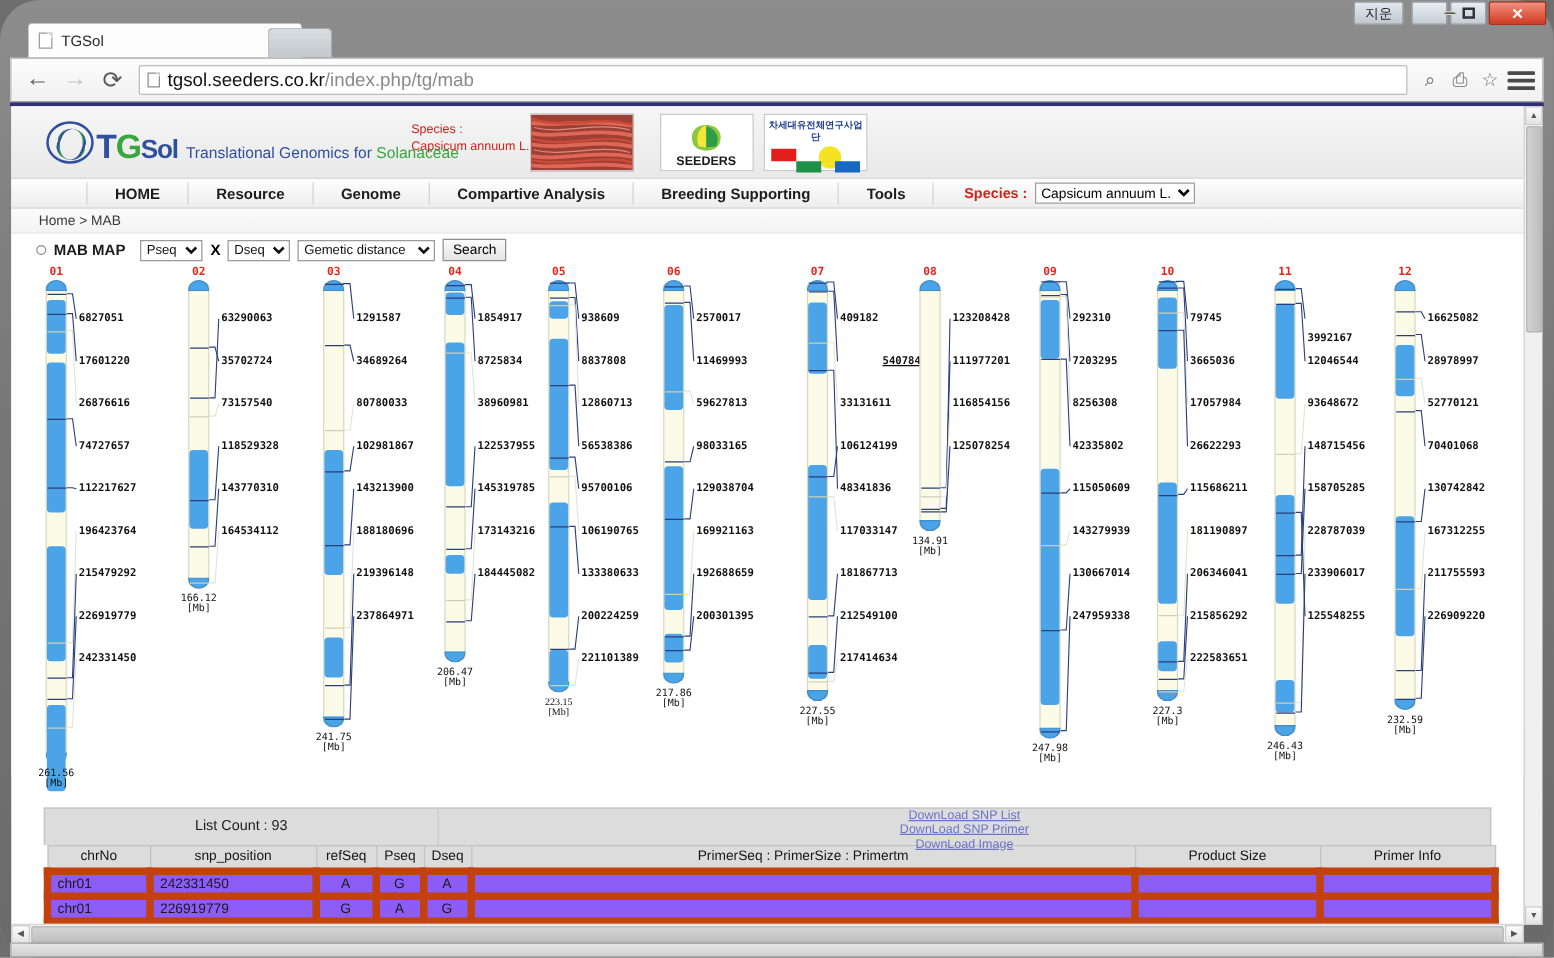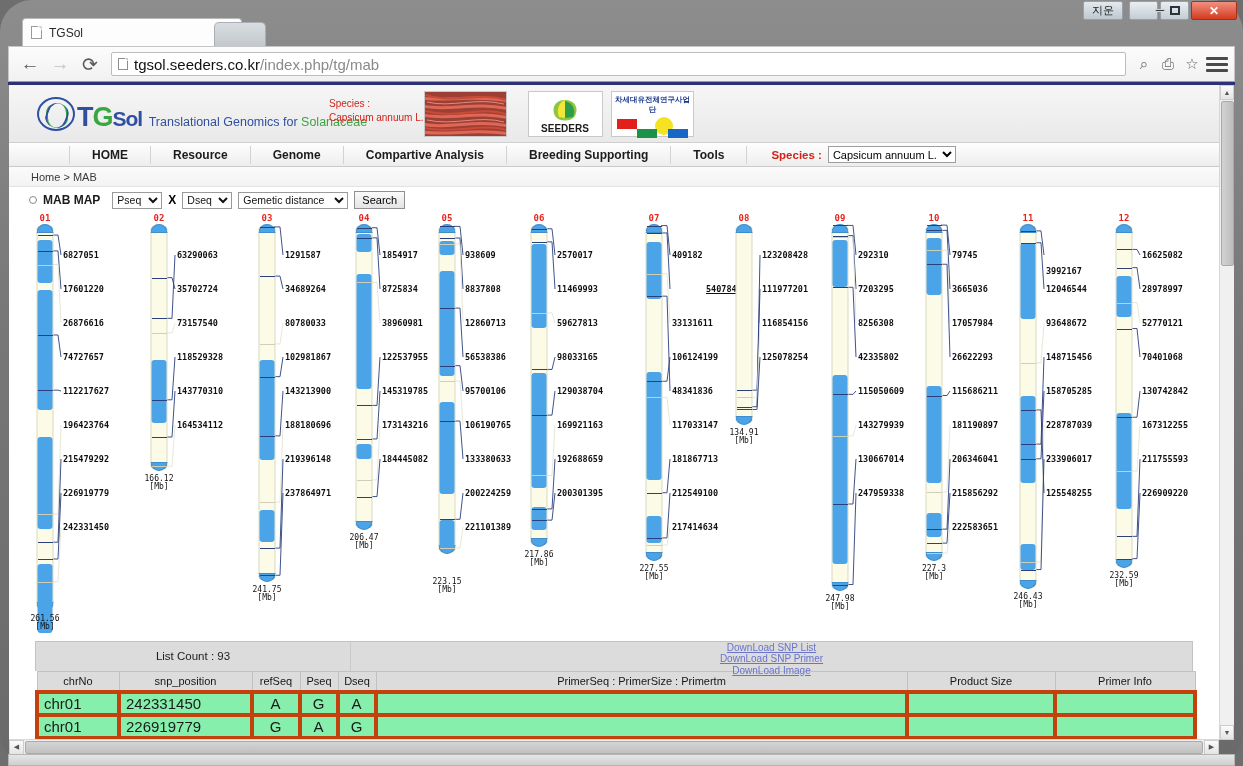--- a/index.html
+++ b/index.html
@@ -243,22 +243,22 @@
   #dlinks a { display:block; font-size:10px; color:#6a74c9; text-decoration:underline; cursor:pointer; }
   table.grid {
     margin:0 26px; border-collapse:collapse; width:1158px;
     table-layout:fixed;
   }
   table.grid th {
     background:#dcdcdc; border:1px solid #c2c2c2;
     font-size:11px; font-weight:normal; color:#161616; height:21px;
   }
   table.grid td {
-    background:#86efac; border:4px solid #c2410c;
-    font-size:15px; color:#1a1a1a; height:18px; padding-left:5px;
+    background:#8b5cf6; border:6px solid #c2410c;
+    font-size:11px; color:#1a1a1a; height:18px; padding-left:5px;
   }
   table.grid td.c { text-align:center; padding-left:0; }
 
   
   #vscroll {
     position:absolute; right:9px; top:85px; width:15px; height:655px;
     background:#f0f0f0; border-left:1px solid #d6d6d6;
   }
   #vscroll .arrow {
     height:15px; background:linear-gradient(180deg,#fbfbfb,#e4e4e4);
@@ -620,21 +620,21 @@
           <div style="position: absolute; left: 347.5px; top: 283.571px; width: 15px; height: 1px; background: rgb(43, 63, 122);"></div>
           <div class="chrom" style="left: 383px; width: 110px;">
             <div class="cnum" style="left: 0px; width: 110px;">05</div>
             <div class="bar" style="top: 12px; height: 328px;"></div>
             <div class="cap top" style="top: 11px;"></div>
             <div class="cap bot" style="top: 332px;"></div>
             <div class="band r" style="top: 28.4px; height: 13.12px;"></div>
             <div class="band r" style="top: 57.92px; height: 104.96px;"></div>
             <div class="band r" style="top: 189.12px; height: 91.84px;"></div>
             <div class="band r" style="top: 307.2px; height: 29.52px;"></div>
-            <div class="mblabel" style="top: 365px;"><span>223.15</span><br><span>[Mb]</span></div>
+            <div class="mblabel" style="top: 345px; font-family: Liberation Serif, serif;"><span>223.15</span><br><span>[Mb]</span></div>
           </div>
           <div class="poslab" style="left: 456px; top: 37px;">938609</div>
           <div style="position: absolute; left: 430.5px; top: 13.3796px; width: 15px; height: 1px; background: rgb(43, 63, 122);"></div>
           <div class="poslab" style="left: 456px; top: 71px;">8837808</div>
           <div style="position: absolute; left: 430.5px; top: 24.9904px; width: 15px; height: 1px; background: rgb(43, 63, 122);"></div>
           <div class="poslab" style="left: 456px; top: 105px;">12860713</div>
           <div style="position: absolute; left: 430.5px; top: 30.9035px; width: 15px; height: 1px; background: rgb(207, 207, 184);"></div>
           <div class="poslab" style="left: 456px; top: 139px;">56538386</div>
           <div style="position: absolute; left: 430.5px; top: 95.1037px; width: 15px; height: 1px; background: rgb(43, 63, 122);"></div>
           <div class="poslab" style="left: 456px; top: 173px;">95700106</div>

